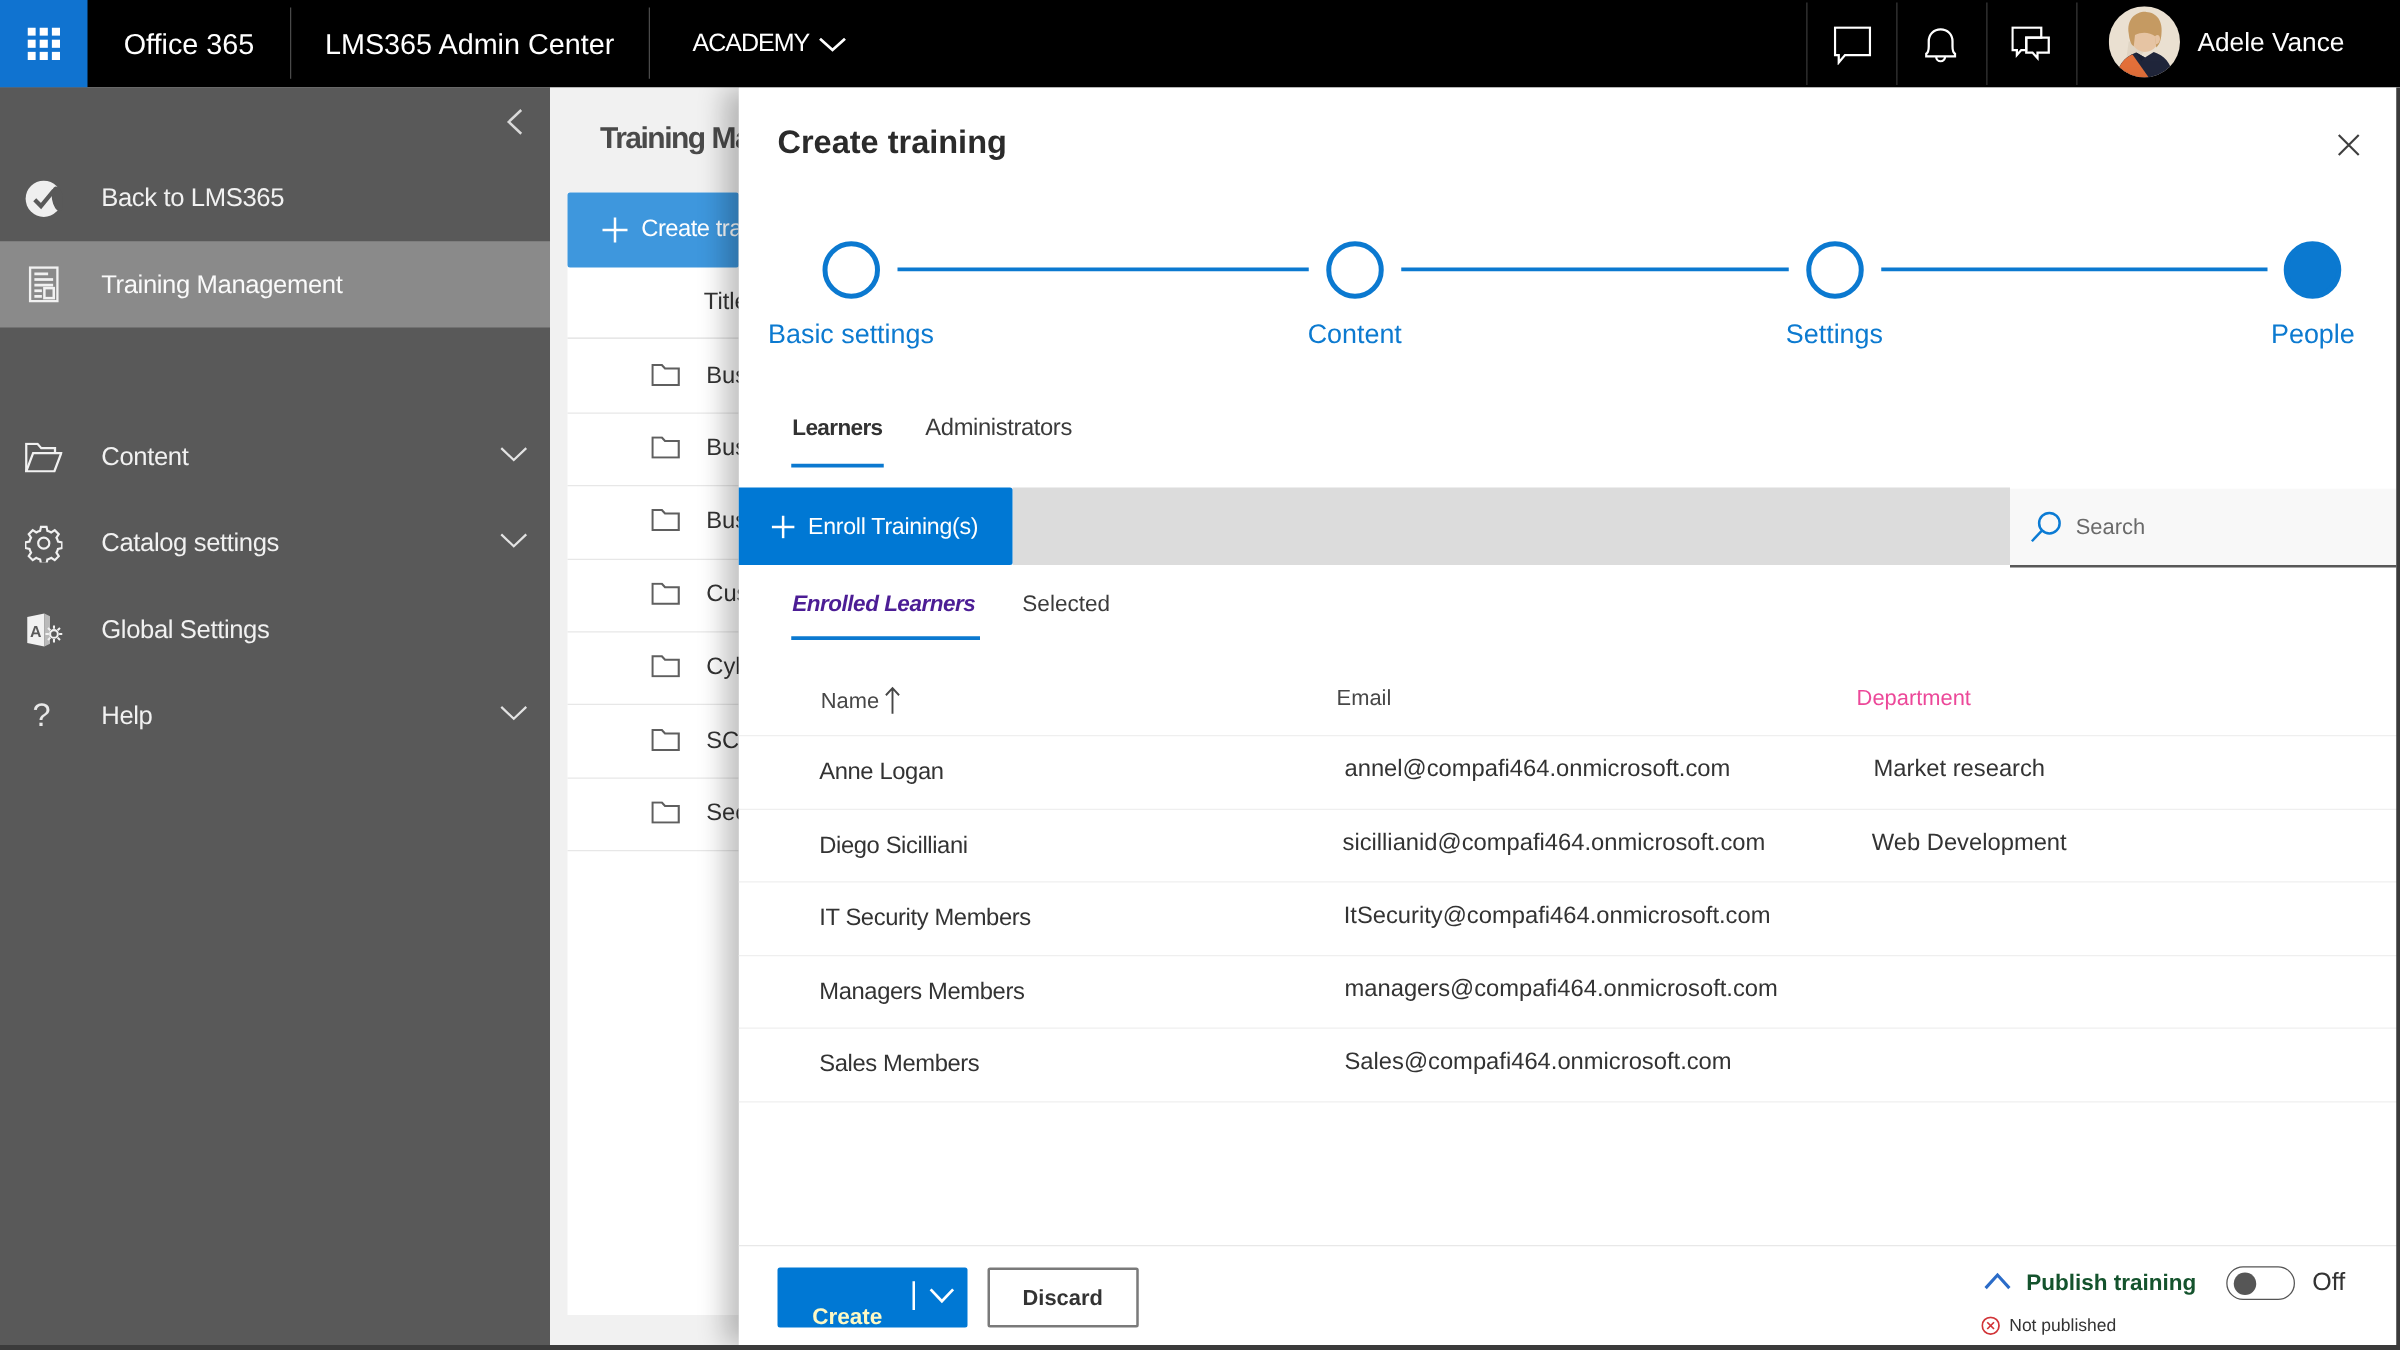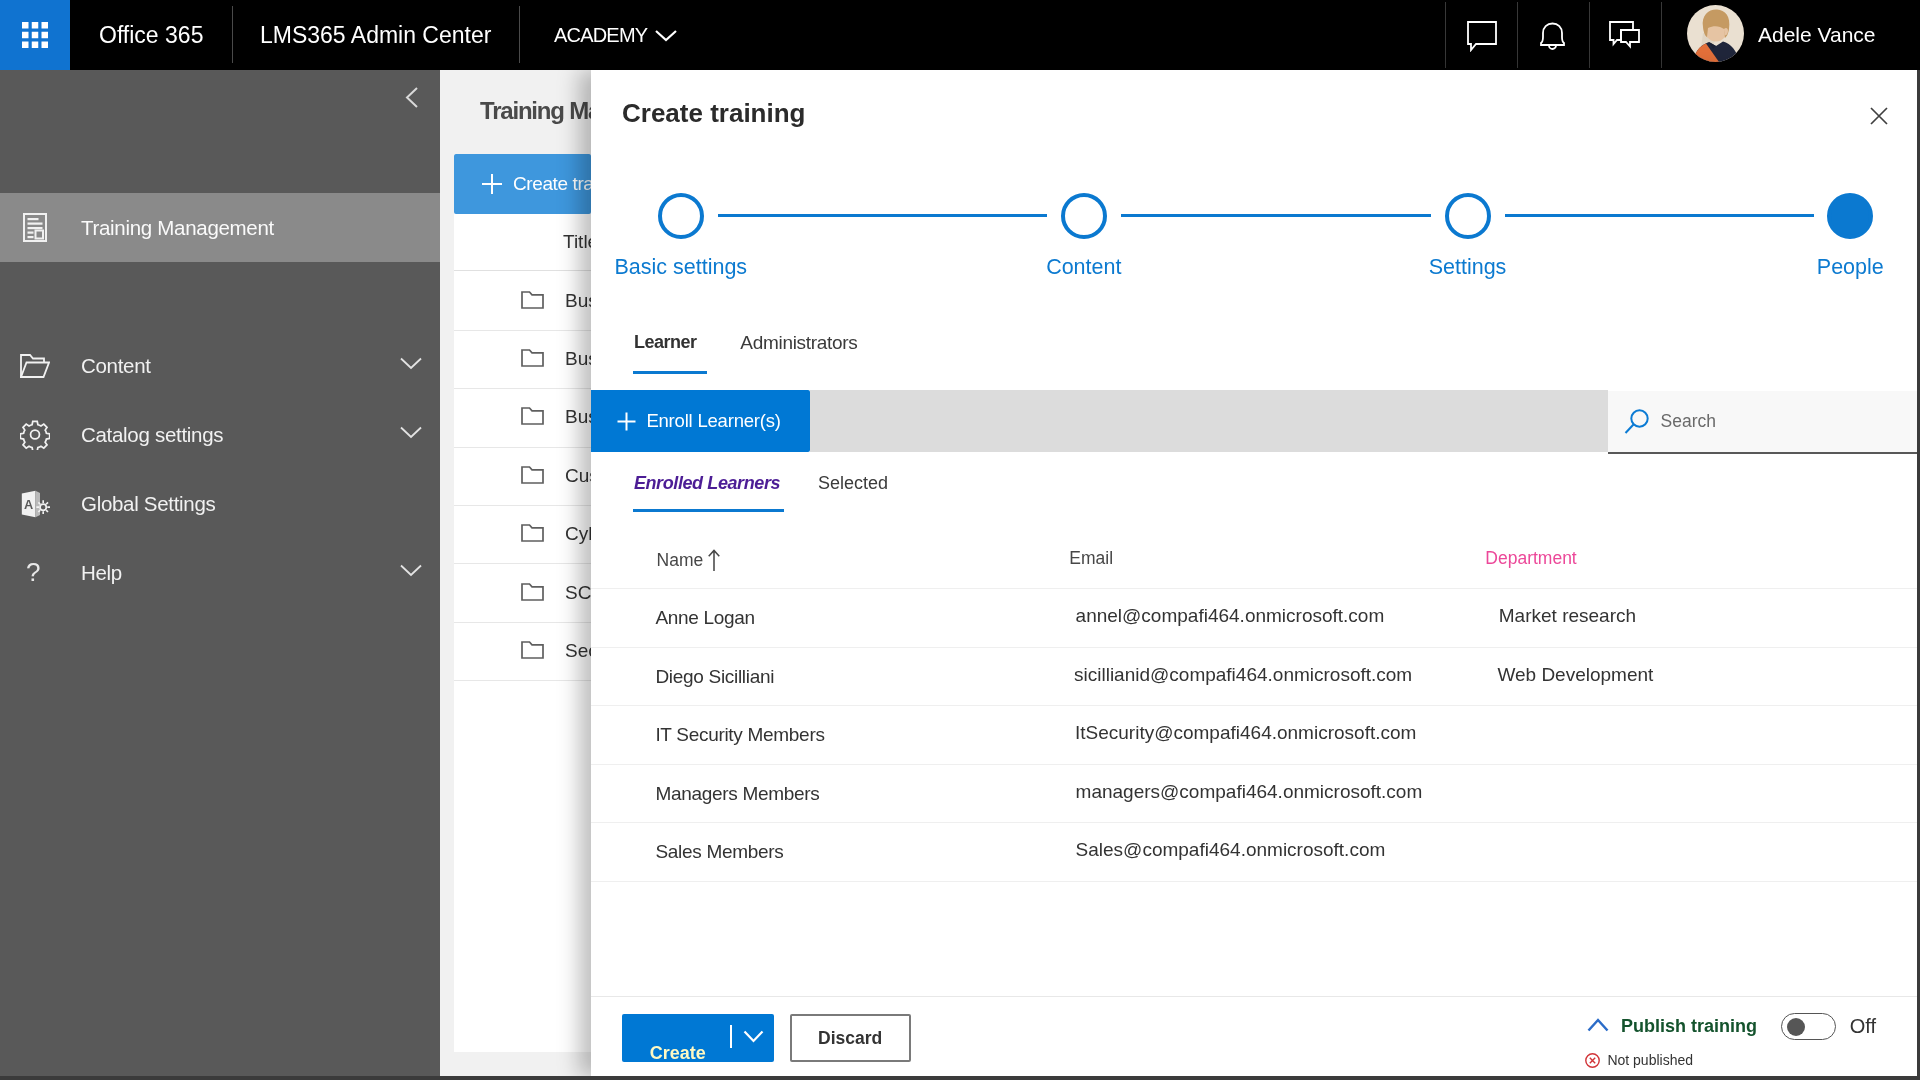--- a/index.html
+++ b/index.html
@@ -96,20 +96,30 @@
       <path d="M22 37 L29 41 L26 44 Z" fill="#1a2033"></path>
     </g>
   </svg>
   <div class="abs tb-txt" style="left:1758px;font-size:21px;">Adele Vance</div>
 </div>
 
 <div id="sidebar" class="abs">
   <svg class="abs" style="left:405px;top:17px" width="13" height="21" viewBox="0 0 13 21">
     <polyline points="12,1 2,10.5 12,20" fill="none" stroke="#d9d9d9" stroke-width="2"></polyline>
   </svg>
+  <div class="abs nav-row" style="top:54px;">
+    <div class="abs nav-ico">
+      <svg width="30" height="30" viewBox="0 0 30 30">
+        <circle cx="15" cy="15" r="14.5" fill="#efefef"></circle>
+        <ellipse cx="26.2" cy="15" rx="4.6" ry="10" fill="#595959" transform="rotate(-10 26.2 15)"></ellipse>
+        <polyline points="7.8,15.8 12.8,20.8 23.2,8.2" fill="none" stroke="#595959" stroke-width="3.4"></polyline>
+      </svg>
+    </div>
+    <div class="abs nav-txt">Back to LMS365</div>
+  </div>
   <div class="abs nav-row" style="top:123px;background:#8a8a8a;">
     <div class="abs nav-ico">
       <svg width="24" height="29" viewBox="0 0 24 29">
         <rect x="1" y="1" width="22" height="27" fill="none" stroke="#f1f1f1" stroke-width="2"></rect>
         <rect x="4.5" y="5" width="11" height="2.2" fill="#f1f1f1"></rect>
         <rect x="4.5" y="9.5" width="15" height="2.2" fill="#f1f1f1"></rect>
         <rect x="4.5" y="14" width="15" height="2.2" fill="#f1f1f1"></rect>
         <rect x="4.5" y="18.5" width="6" height="2.2" fill="#f1f1f1"></rect>
         <rect x="4.5" y="23" width="6" height="2.2" fill="#f1f1f1"></rect>
         <rect x="12.5" y="17.5" width="7.5" height="8" fill="none" stroke="#f1f1f1" stroke-width="2"></rect>
@@ -235,36 +245,36 @@
   <div class="abs step-circle" style="left:853.5px;"></div>
   <div class="abs step-circle" style="left:1236.3px;background:#0b79d0;"></div>
   <div class="abs step-line" style="left:126.8px;width:329px;"></div>
   <div class="abs step-line" style="left:529.8px;width:310px;"></div>
   <div class="abs step-line" style="left:913.5px;width:309px;"></div>
   <div class="abs step-lbl" style="left:89.8px;transform:translateX(-50%);">Basic settings</div>
   <div class="abs step-lbl" style="left:492.8px;transform:translateX(-50%);">Content</div>
   <div class="abs step-lbl" style="left:876.5px;transform:translateX(-50%);">Settings</div>
   <div class="abs step-lbl" style="left:1259.3px;transform:translateX(-50%);">People</div>
 
-  <div class="abs" style="left:42.9px;top:262px;font-size:18px;font-weight:bold;letter-spacing:-0.5px;color:#323232;">Learner</div>
+  <div class="abs" style="left:42.9px;top:262px;font-size:18px;font-weight:bold;letter-spacing:-0.5px;color:#323232;">Learners</div>
   <div class="abs" style="left:149.3px;top:262px;font-size:19px;letter-spacing:-0.3px;color:#3b3b3b;">Administrators</div>
   <div class="abs" style="left:41.5px;top:301px;width:74px;height:3.4px;background:#0b79d0;"></div>
 
   <div class="abs" style="left:219.4px;top:320px;width:798px;height:62px;background:#dcdcdc;"></div>
   <div class="abs" style="left:1017px;top:321px;width:309px;height:61px;background:#f8f8f8;border-bottom:2.5px solid #585858;"></div>
   <svg class="abs" style="left:1031px;top:336px" width="32" height="32" viewBox="0 0 32 32">
     <circle cx="17.5" cy="12.5" r="8.2" fill="none" stroke="#0b7bd4" stroke-width="2"></circle>
     <path d="M11.5 18.5 L3.5 27" stroke="#0b7bd4" stroke-width="2" fill="none"></path>
   </svg>
   <div class="abs" style="left:1069.6px;top:320px;height:62px;line-height:62px;font-size:17.5px;color:#6a6a6a;">Search</div>
   <div class="abs" style="left:0;top:320px;width:219.4px;height:62px;background:#0078d4;border-radius:0 2px 2px 0;">
     <svg class="abs" style="left:25.6px;top:22px" width="19" height="19" viewBox="0 0 19 19">
       <path d="M9.5 0.5 V18.5 M0.5 9.5 H18.5" stroke="#fff" stroke-width="2"></path>
     </svg>
-    <div class="abs" style="left:55.4px;top:0;height:62px;line-height:62px;font-size:18.5px;letter-spacing:-0.2px;color:#fff;white-space:nowrap;">Enroll Learner(s)</div>
+    <div class="abs" style="left:55.4px;top:0;height:62px;line-height:62px;font-size:18.5px;letter-spacing:-0.2px;color:#fff;white-space:nowrap;">Enroll Training(s)</div>
   </div>
 
   <div class="abs" style="left:42.9px;top:403px;font-size:18px;font-weight:bold;letter-spacing:-0.4px;color:#4c1d95;font-style:italic;">Enrolled Learners</div>
   <div class="abs" style="left:226.9px;top:403px;font-size:18px;color:#3b3b3b;">Selected</div>
   <div class="abs" style="left:41.5px;top:438.5px;width:151px;height:3.4px;background:#0b79d0;"></div>
 
   <div class="abs cell" style="left:65.6px;top:460.5px;font-size:17.5px;color:#474747;">Name</div>
   <svg class="abs" style="left:116px;top:479px" width="14" height="23" viewBox="0 0 14 24">
     <path d="M7 23 V2 M1.5 7.5 L7 1.5 L12.5 7.5" fill="none" stroke="#474747" stroke-width="1.6"></path>
   </svg>

